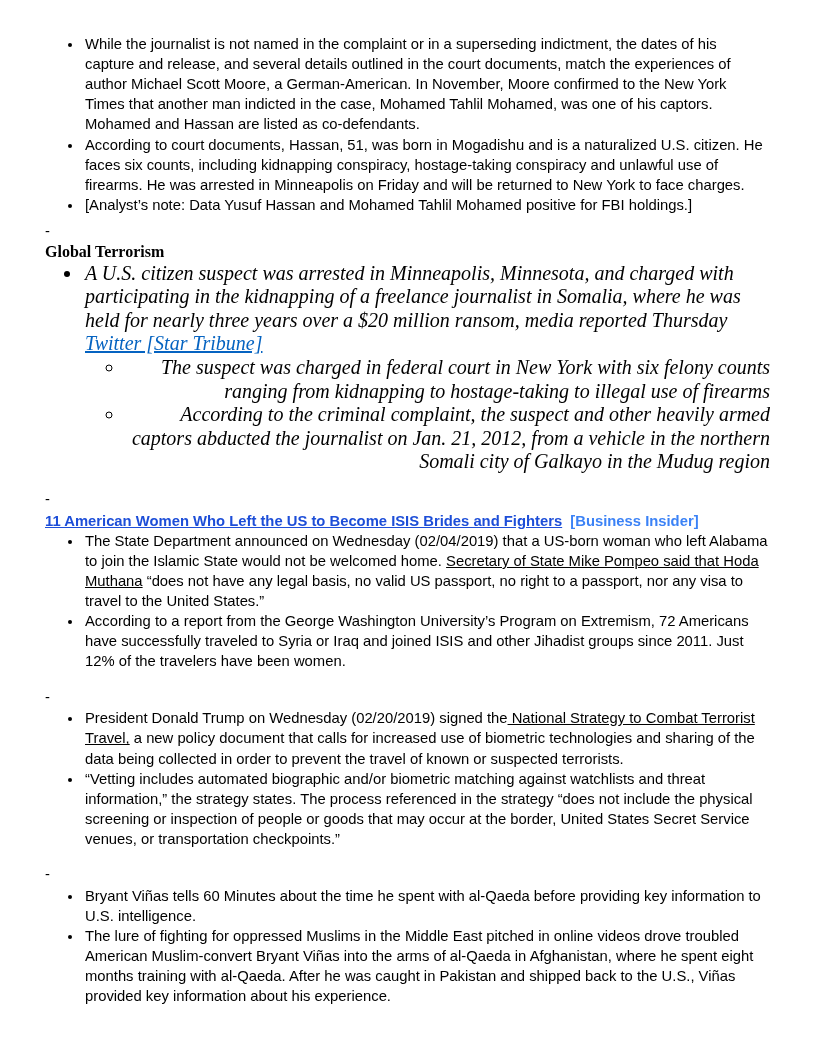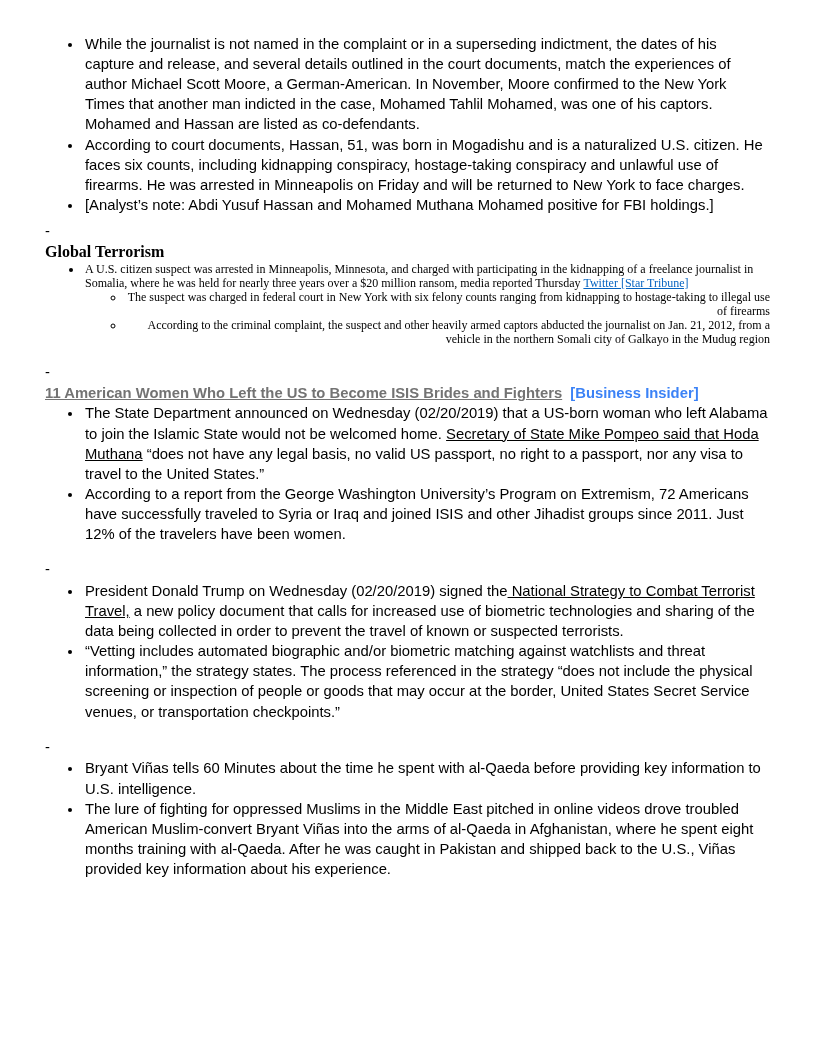--- a/index.html
+++ b/index.html
@@ -34,32 +34,33 @@
   }
   .serif-italic {
     font-family: "Liberation Serif", serif;
     font-style: italic;
     font-size: 16px;
     line-height: 1.18;
   }
   .subheading { margin-bottom: 2px; }
   ul.list.serif-list {
     font-family: "Liberation Serif", serif;
-    font-size: 12px;
+    font-style: italic;
+    font-size: 20px;
     line-height: 1.18;
   }
   a.link {
     color: #0563C1;
     text-decoration: underline;
     cursor: pointer;
   }
   .article-heading { margin: 2px 0 0 0; }
   .article-heading a.title-link {
     font-weight: bold;
-    color: #737373;
+    color: #1d4ed8;
     text-decoration: underline;
     cursor: pointer;
   }
   .article-heading .source { font-weight: bold; color: #3b82f6; margin-left: 4px; }
   .article-body { margin: 17px 0 0 0; }
   .u { text-decoration: underline; cursor: pointer; }
   .section-gap { height: 9px; }
 </style>
 </head>
 <body>
@@ -67,21 +68,21 @@
 <div class="page">
 
   <ul class="list">
     <li>
       <span>While the journalist is not named in the complaint or in a superseding indictment, the dates of his capture and release, and several details outlined in the court documents, match the experiences of author Michael Scott Moore, a German-American. In November, Moore confirmed to the New York Times that another man indicted in the case, Mohamed Tahlil Mohamed, was one of his captors. Mohamed and Hassan are listed as co-defendants.</span>
     </li>
     <li>
       <span>According to court documents, Hassan, 51, was born in Mogadishu and is a naturalized U.S. citizen. He faces six counts, including kidnapping conspiracy, hostage-taking conspiracy and unlawful use of firearms. He was arrested in Minneapolis on Friday and will be returned to New York to face charges.</span>
     </li>
     <li>
-      <span>[Analyst’s note: Abdi Yusuf Hassan and Mohamed Muthana Mohamed positive for FBI holdings.]</span>
+      <span>[Analyst’s note: Data Yusuf Hassan and Mohamed Tahlil Mohamed positive for FBI holdings.]</span>
     </li>
   </ul>
 
   <div class="divider">-</div>
 
   <div class="serif-bold">Global Terrorism</div>
 
   <ul class="list serif-list">
     <li>
       <span>A U.S. citizen suspect was arrested in Minneapolis, Minnesota, and charged with participating in the kidnapping of a freelance journalist in Somalia, where he was held for nearly three years over a $20 million ransom, media reported Thursday </span><a class="link">Twitter [Star Tribune]</a>
@@ -98,21 +99,21 @@
 
   <div class="section-gap"></div>
   <div class="divider">-</div>
 
   <div class="article-heading">
     <a class="title-link">11 American Women Who Left the US to Become ISIS Brides and Fighters</a>
     <span class="source">[Business Insider]</span>
   </div>
   <ul class="list article-body">
     <li>
-      <span>The State Department announced on Wednesday (02/20/2019) that a US-born woman who left Alabama to join the Islamic State would not be welcomed home. </span><span class="u">Secretary of State Mike Pompeo said that Hoda Muthana</span><span> “does not have any legal basis, no valid US passport, no right to a passport, nor any visa to travel to the United States.”</span>
+      <span>The State Department announced on Wednesday (02/04/2019) that a US-born woman who left Alabama to join the Islamic State would not be welcomed home. </span><span class="u">Secretary of State Mike Pompeo said that Hoda Muthana</span><span> “does not have any legal basis, no valid US passport, no right to a passport, nor any visa to travel to the United States.”</span>
     </li>
     <li>
       <span>According to a report from the George Washington University’s Program on Extremism, 72 Americans have successfully traveled to Syria or Iraq and joined ISIS and other Jihadist groups since 2011. Just 12% of the travelers have been women.</span>
     </li>
   </ul>
 
   <div class="section-gap"></div>
   <div class="divider">-</div>
 
   <ul class="list article-body">

